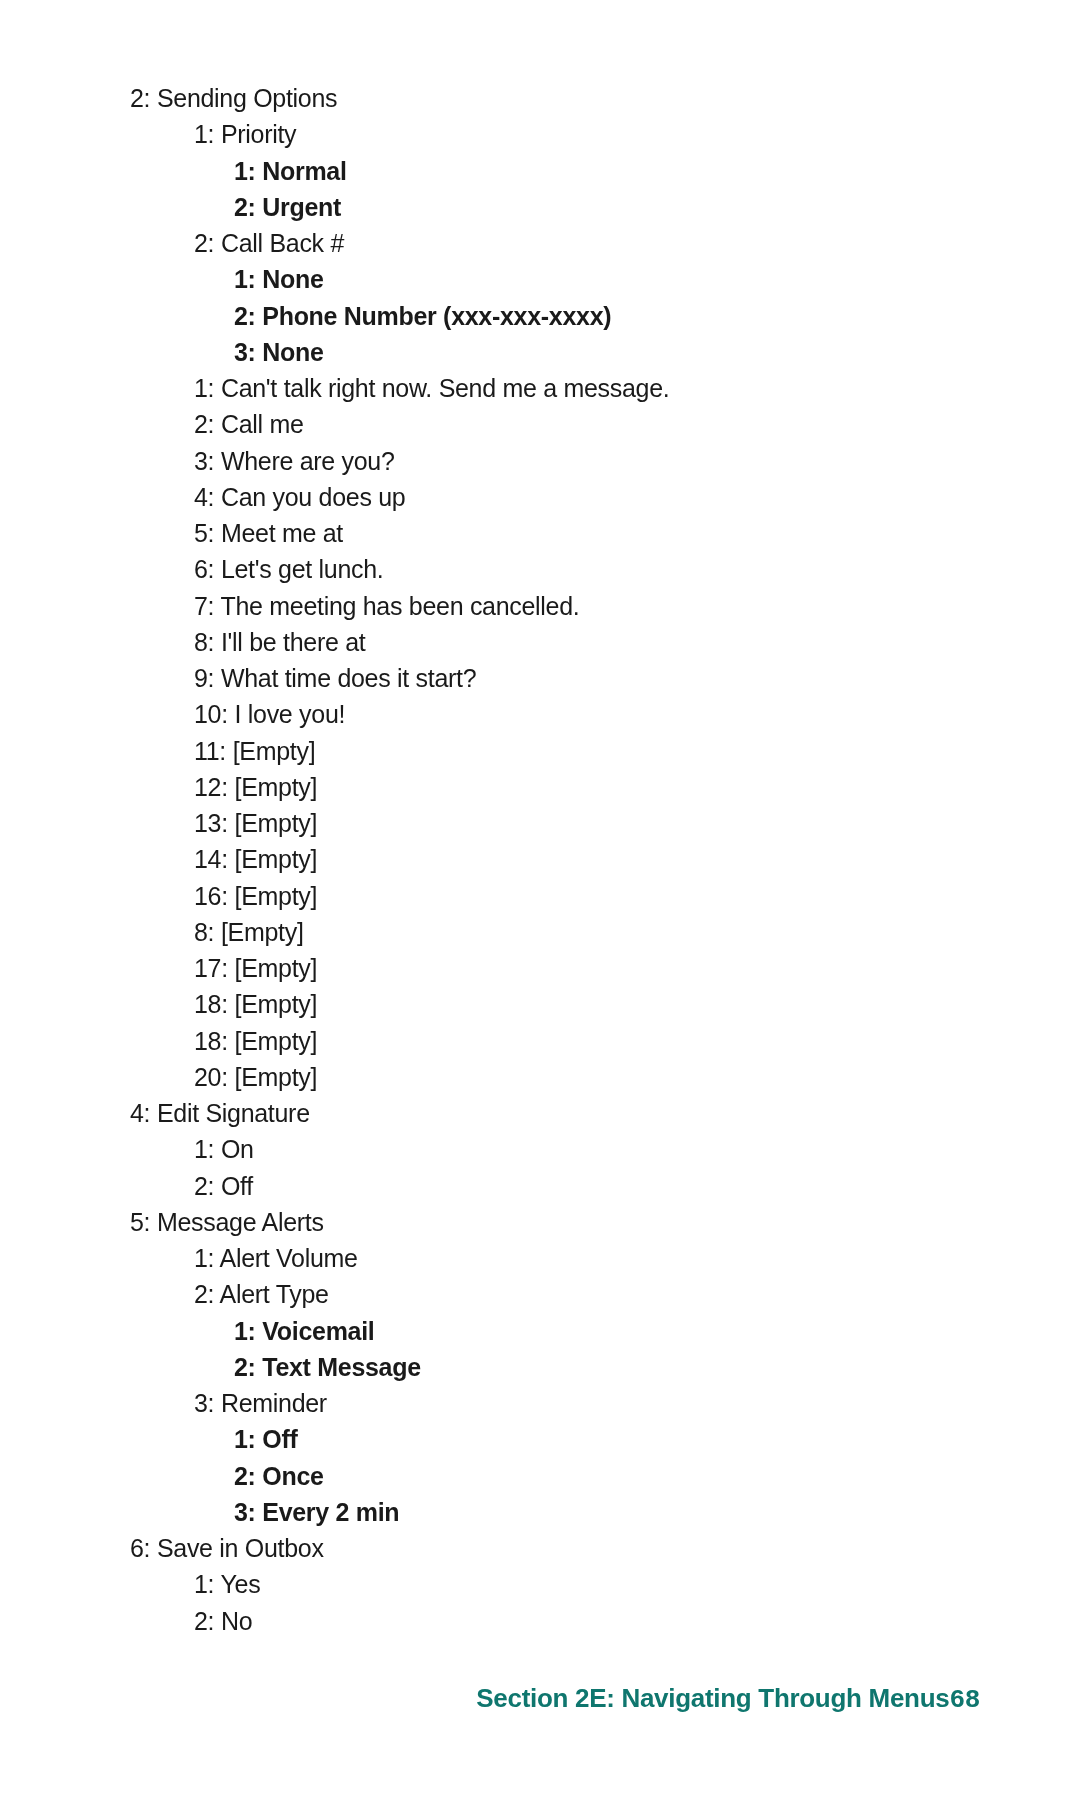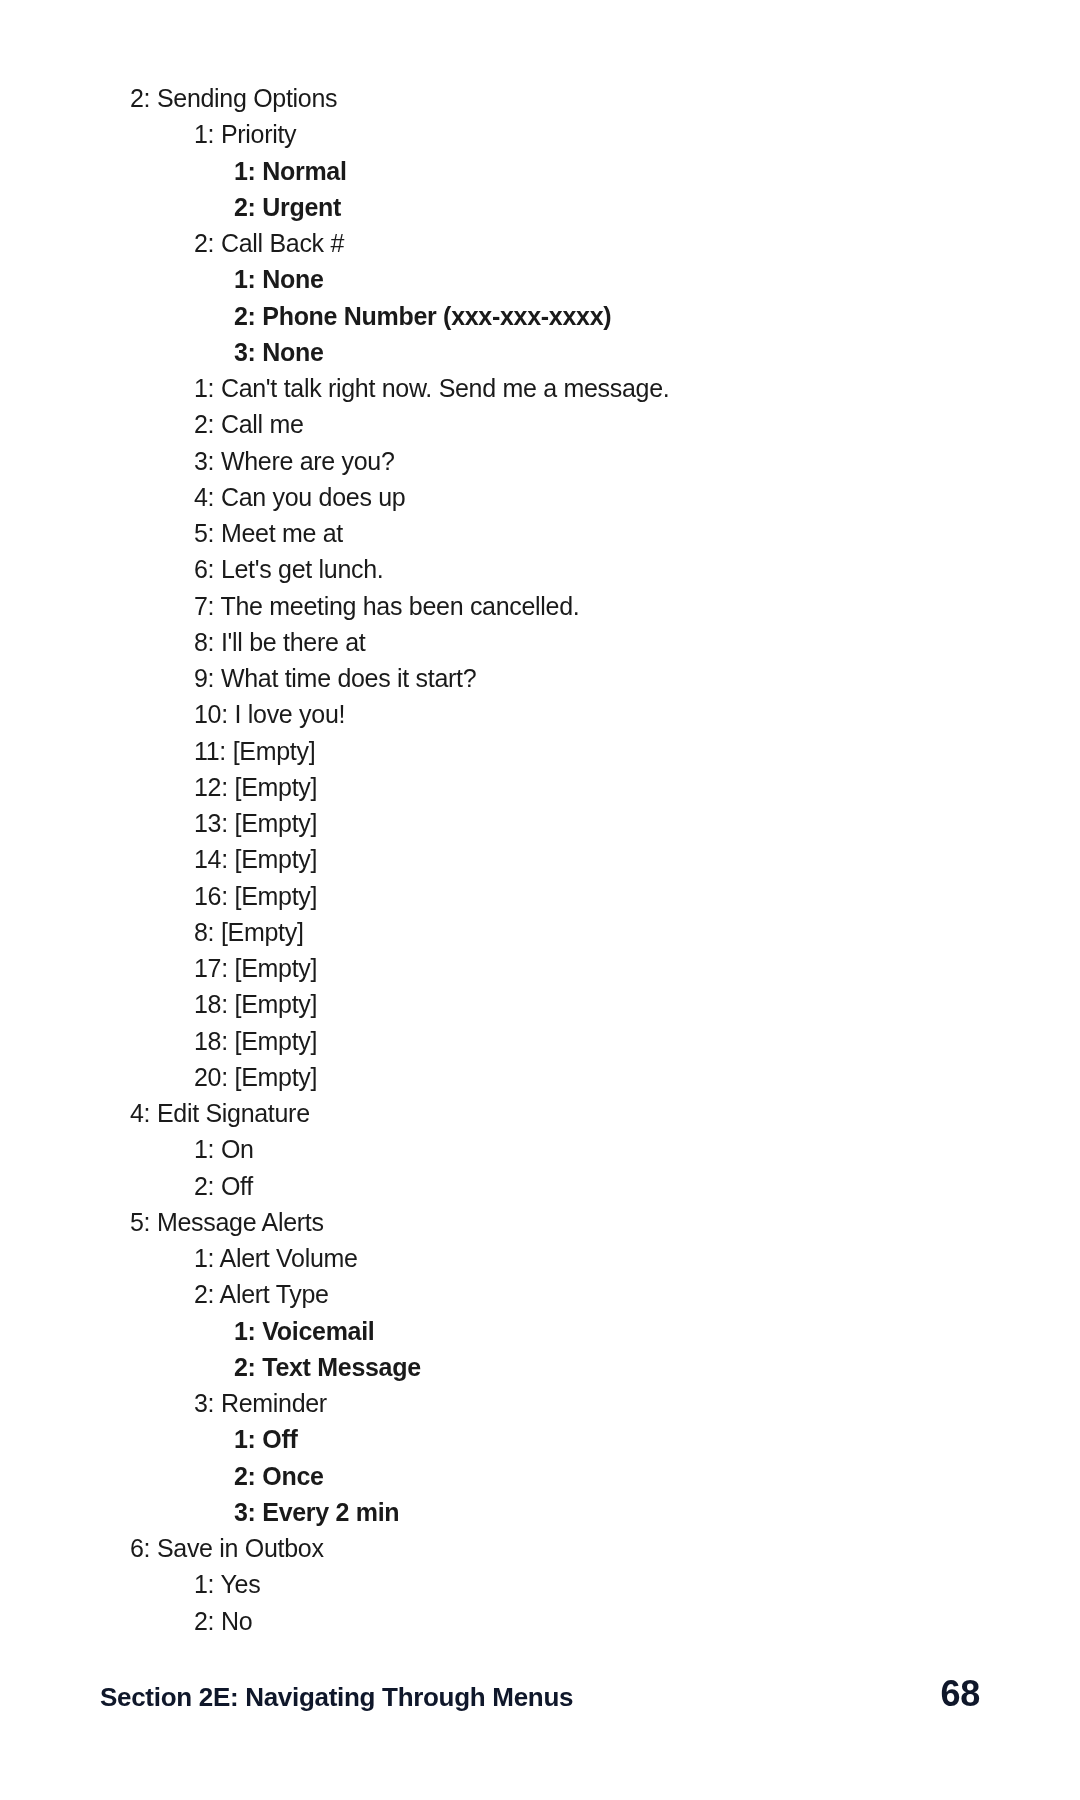--- a/index.html
+++ b/index.html
@@ -23,31 +23,32 @@
     .lvl.l0 { margin-left: 0px; }
     .lvl.l1 { margin-left: 64px; }
     .lvl.l2 { margin-left: 104px; font-weight: bold; }
     .footer {
       position: absolute;
       bottom: 80px;
       left: 0;
       right: 0;
       padding: 0 100px 0 100px;
       display: flex;
-      justify-content: space-between;
+      justify-content: flex-end;
       align-items: baseline;
       font-weight: 700;
-      color: #0f172a;
+      color: #0f766e;
       margin-top: 24px;
     }
     .footer-title {
       font-size: 26px;
     }
     .footer-page {
-      font-size: 36px;
+      font-size: 26px;
+      font-family: Liberation Mono, monospace;
     }
     .num { display: inline; }
     .txt { display: inline; }
     .sep { display: inline; }
   </style>
 </head>
 <body>
 
 <div class="content">
 

